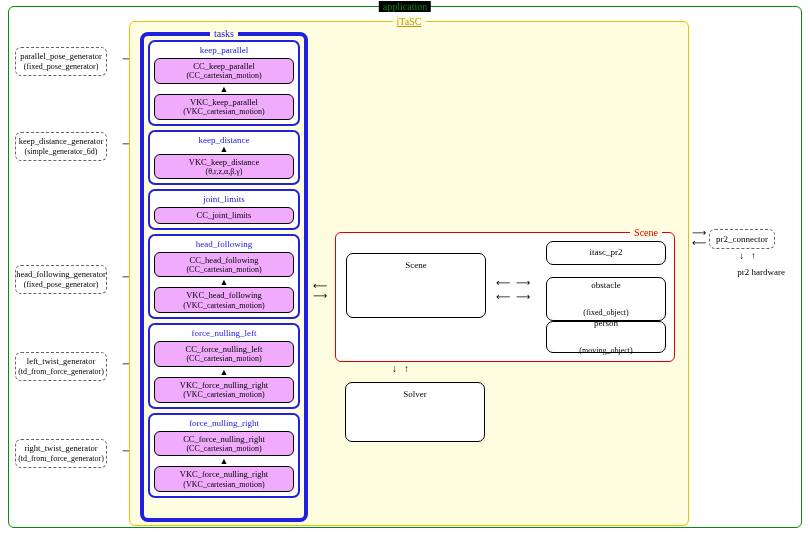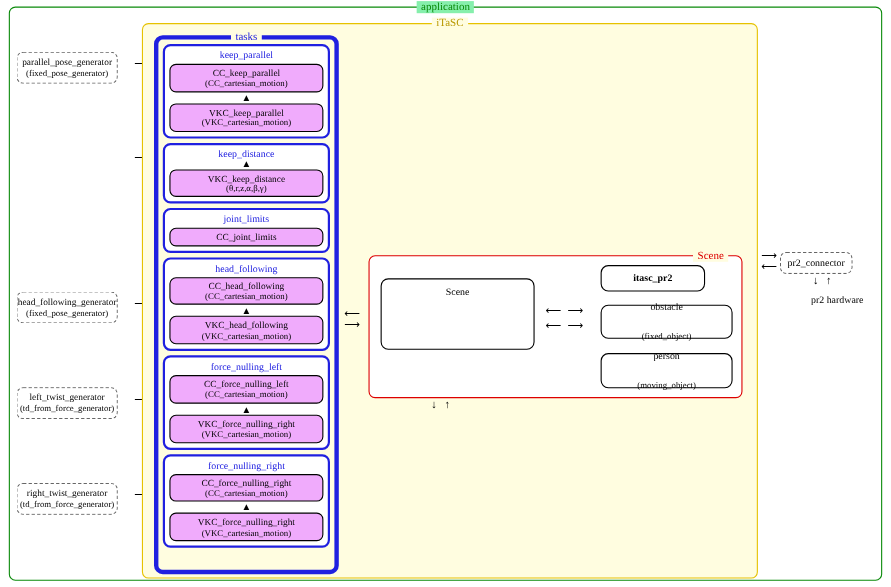--- a/index.html
+++ b/index.html
@@ -19,40 +19,41 @@
     position: absolute;
     left: 8px; top: 6px;
     width: 794px; height: 522px;
     border: 1.5px solid #0a8a0a;
     border-radius: 6px;
   }
   .application-label {
     position: absolute;
     top: -6px; left: 50%;
     transform: translateX(-50%);
-    background: #86efac;
+    background: #000000;
     padding: 0 4px;
     color: #0a8a0a;
   }
 
   .itasc {
     position: absolute;
     left: 120px; top: 14px;
     width: 560px; height: 505px;
     border: 1.5px solid #e6c200;
     border-radius: 6px;
     background: #fffde0;
   }
   .itasc-label {
     position: absolute;
     top: -6px; left: 50%;
     transform: translateX(-50%);
     background: #fffde0;
     padding: 0 4px;
     color: #b89800;
+    text-decoration: underline;
   }
 
   .tasks {
     position: absolute;
     left: 10px; top: 10px;
     width: 168px; height: 490px;
     border: 4px solid #2020e0;
     border-radius: 8px;
     background: #fffde0;
     padding: 4px;
@@ -174,20 +175,24 @@
 </style>
 </head>
 <body>
 
 <div class="application">
   <span class="application-label">application</span>
 
   <div class="generator" style="left:6px; top:40px;">
     <div>parallel_pose_generator</div>
     <div class="genline">(fixed_pose_generator)</div>
+  </div>
+  <div class="generator" style="left:6px; top:125px;">
+    <div>keep_distance_generator</div>
+    <div class="genline">(simple_generator_6d)</div>
   </div>
   <div class="generator" style="left:6px; top:258px;">
     <div>head_following_generator</div>
     <div class="genline">(fixed_pose_generator)</div>
   </div>
   <div class="generator" style="left:6px; top:345px;">
     <div>left_twist_generator</div>
     <div class="genline">(td_from_force_generator)</div>
   </div>
   <div class="generator" style="left:6px; top:432px;">
@@ -279,41 +284,44 @@
     <div class="harrow" style="left:183px; top:260px;">⟵</div>
     <div class="harrow" style="left:183px; top:270px;">⟶</div>
 
     <div class="scene">
       <span class="scene-label">Scene</span>
 
       <div class="box" style="left:10px; top:20px; width:140px; height:65px; justify-content:flex-start; padding-top:6px;">
         <div>Scene</div>
       </div>
 
-      <div class="box" style="left:210px; top:8px; width:95px; height:24px;font-weight:bold;">
+      <div class="box" style="left:210px; top:8px; width:120px; height:24px;">
         <div>itasc_pr2</div>
       </div>
-      <div class="box" style="left:210px; top:44px; width:120px; height:31px;">
+      <div class="box" style="left:210px; top:44px; width:120px; height:44px;">
         <div>obstacle</div>
         <div class="sub">(fixed_object)</div>
       </div>
       <div class="box" style="left:210px; top:88px; width:120px; height:32px;">
         <div>person</div>
         <div class="sub">(moving_object)</div>
       </div>
 
       <div class="harrow" style="left:160px; top:46px;">⟵</div>
       <div class="harrow" style="left:180px; top:46px;">⟶</div>
       <div class="harrow" style="left:160px; top:60px;">⟵</div>
       <div class="harrow" style="left:180px; top:60px;">⟶</div>
     </div>
 
     <div class="varrow" style="left:262px; top:342px;">↓</div>
     <div class="varrow" style="left:274px; top:342px;">↑</div>
 
+    <div class="box" style="left:215px; top:360px; width:140px; height:60px; justify-content:flex-start; padding-top:6px;">
+      <div>Solver</div>
+    </div>
   </div>
 
   <div class="dashed-box" style="left:700px; top:222px;text-align:right;">
     <span>pr2_connector</span>
   </div>
 
   <div class="harrow" style="left:683px; top:222px;">⟶</div>
   <div class="harrow" style="left:683px; top:232px;">⟵</div>
 
   <div class="varrow" style="left:730px; top:244px;">↓</div>

